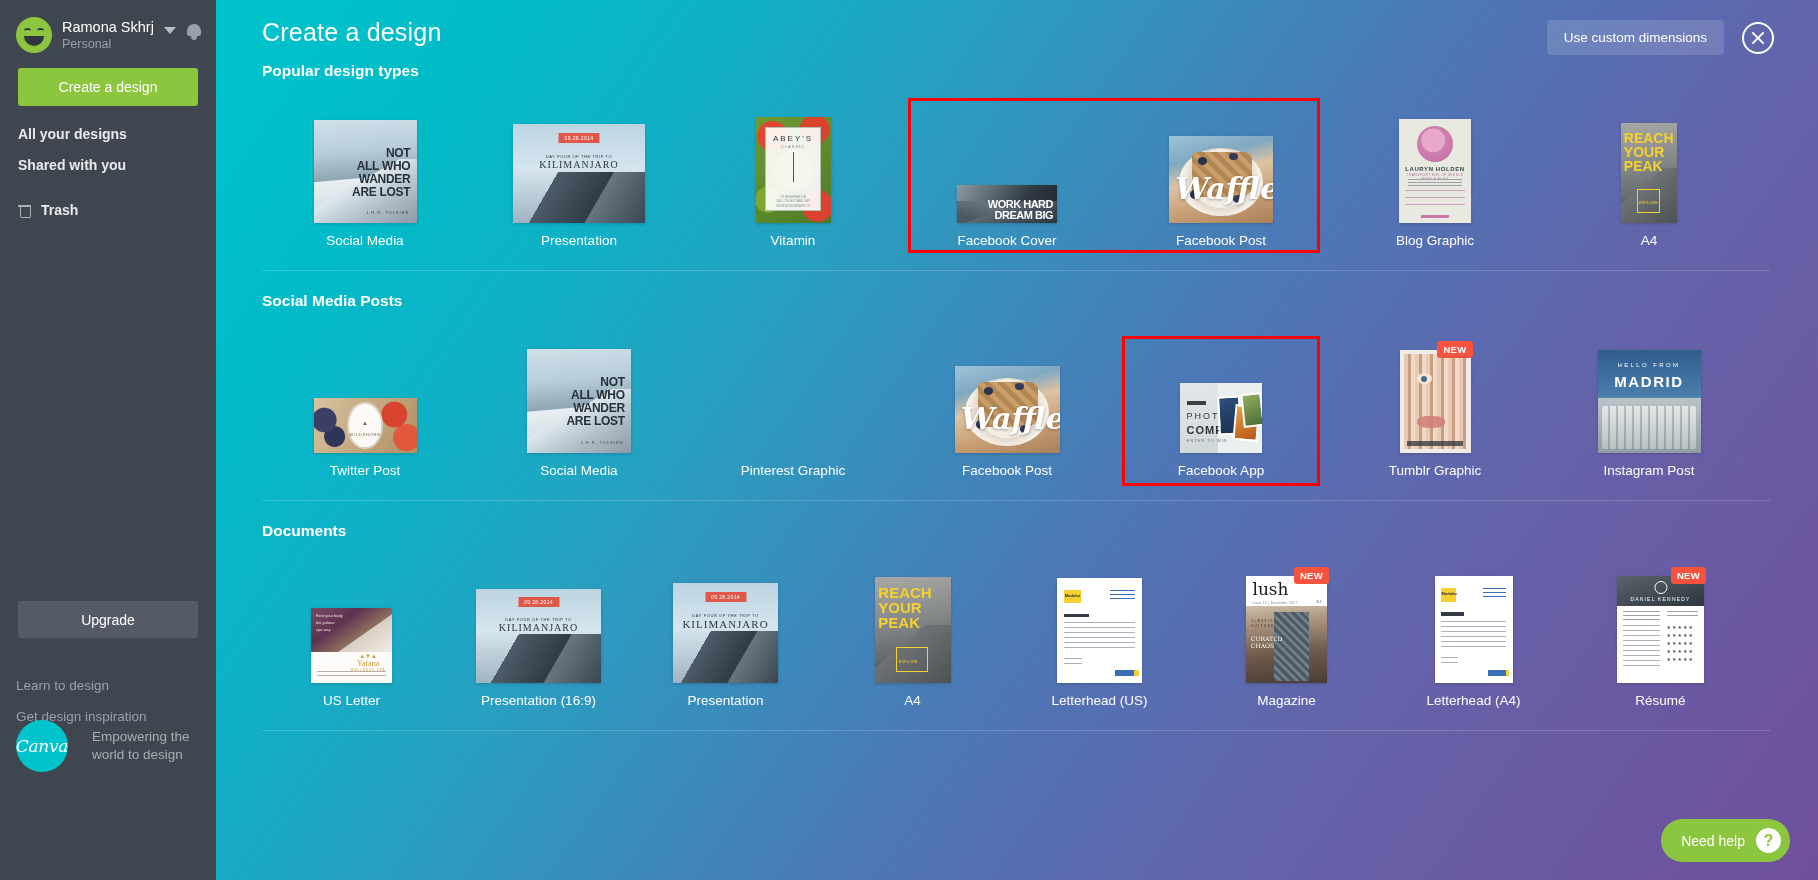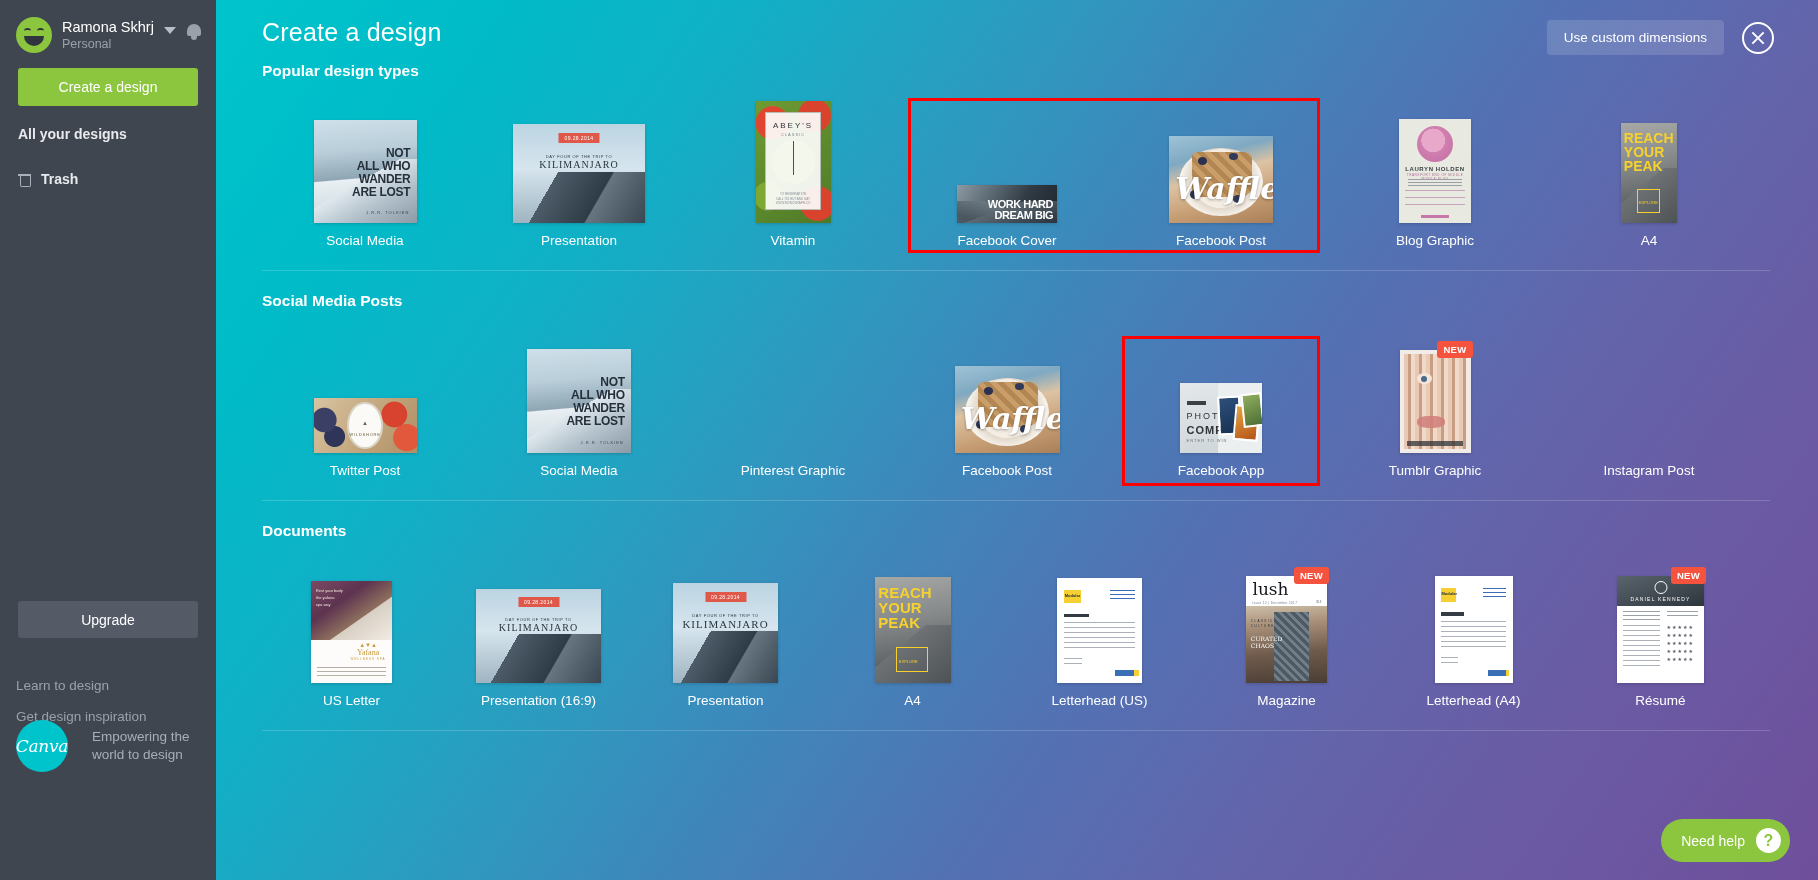--- a/index.html
+++ b/index.html
@@ -259,20 +259,23 @@
     <div class="caret-down"></div>
     <div class="bell"></div>
   </div>
 
   <button class="create-btn">Create a design</button>
 
   <nav class="nav-list">
     <div class="nav-item">
       <span>All your designs</span>
     </div>
+    <div class="nav-item">
+      <span>Shared with you</span>
+    </div>
     <div class="nav-item spaced">
       <span class="trash-icon"></span>
       <span>Trash</span>
     </div>
   </nav>
 
   <button class="upgrade-btn">Upgrade</button>
 
   <div class="foot-links">
     <div class="foot-link">Learn to design</div>
@@ -333,21 +336,21 @@
         <div style="font-size:4px;letter-spacing:0.6px;">DAY FOUR OF THE TRIP TO</div>
         <div style="font-family:'Liberation Serif',serif;font-size:10px;letter-spacing:1px;">KILIMANJARO</div>
                     </div>
                   </div>
                 </div>
               </div>
               <div class="tile-label">Presentation</div>
             </div>
             <div class="tile" style="position: absolute; left: 428px; width: 214px; bottom: 0px;">
               <div class="thumb-wrap" style="height: 112px;">
-                <div class="thumb" style="width: 75px; height: 122px;">
+                <div class="thumb" style="width: 75px; height: 106px;">
                   <div class="art" style="background:#6f9b33">
                     <div style="position:absolute;inset:0;background:
         radial-gradient(circle at 22% 18%,#e0452f 0 14%,transparent 15%),
         radial-gradient(circle at 78% 12%,#d9432e 0 13%,transparent 14%),
         radial-gradient(circle at 16% 78%,#7fa832 0 12%,transparent 13%),
         radial-gradient(circle at 82% 84%,#d9432e 0 14%,transparent 15%),
         radial-gradient(circle at 50% 50%,#8fb83f 0 30%,transparent 31%),
         linear-gradient(140deg,#6f9b33,#4e7a28)"></div>
         <div style="position:absolute;left:13%;top:9%;width:74%;height:80%;background:rgba(252,252,250,0.93);
         border:1px solid #b9bdb5;"></div>
@@ -529,32 +532,46 @@
         <div style="position:absolute;left:10%;bottom:7%;right:10%;height:5%;background:#2f3338;opacity:0.75"></div>
                   </div>
                   <div style="position: absolute; width: 71px; height: 103px; inset: 0px; pointer-events: none;">
                     <div class="badge-new">NEW</div>
                   </div>
                 </div>
               </div>
               <div class="tile-label">Tumblr Graphic</div>
             </div>
             <div class="tile" style="position: absolute; left: 1284px; width: 214px; bottom: 0px;">
+              <div class="thumb-wrap" style="height: 112px;">
+                <div class="thumb" style="width: 103px; height: 103px;">
+                  <div class="art" style="background:#4a7fae">
+                    <div style="position:absolute;inset:0;background:linear-gradient(180deg,#2f5d8c 0%,#4a7fae 46%,#b9c4c9 47%,#8f9ca4 100%)"></div>
+        <div style="position:absolute;left:0;right:0;top:12%;text-align:center;color:#fff;font-size:6px;letter-spacing:2.4px;">HELLO FROM</div>
+        <div style="position:absolute;left:0;right:0;top:22%;text-align:center;color:#fff;font-weight:bold;
+        font-size:15px;letter-spacing:1.6px;">MADRID</div>
+        <div style="position:absolute;left:4%;right:4%;bottom:4%;height:42%;background:linear-gradient(180deg,#e3e7e6,#b6bfc2);
+        border-radius:2px"></div>
+        <div style="position:absolute;left:4%;right:4%;bottom:4%;height:42%;background:
+        repeating-linear-gradient(90deg,transparent 0 6px,rgba(90,100,110,0.35) 6px 8px)"></div>
+                  </div>
+                </div>
+              </div>
               <div class="tile-label">Instagram Post</div>
             </div>
             <div class="hl" style="left: 864px; width: 198px; top: 8px; height: 150px;"></div>
           </div>
           <div class="divider" style="margin-top: 22px;"></div>
         </div>
         <div class="section" style="position: absolute; left: 42px; right: 44px; top: 522px;">
           <div class="section-title">Documents</div>
           <div class="row" style="position: relative; height: 150px; margin-top: 18px;">
             <div class="tile" style="position: absolute; left: 0px; width: 187px; bottom: 0px;">
               <div class="thumb-wrap" style="height: 112px;">
-                <div class="thumb" style="width: 81px; height: 102px;">
+                <div class="thumb" style="width: 81px; height: 75px;">
                   <div class="art" style="background:#fdfcfa">
                     <div style="position:absolute;inset:0;background:#fdfcfa"></div>
         <div style="position:absolute;left:0;top:0;width:100%;height:58%;background:
         linear-gradient(145deg,#7b4a63 0%,#5d3350 35%,#8e6f5e 62%,#d8cfc4 63%,#f2ece4 100%)"></div>
         <div style="position:absolute;left:6%;top:7%;color:#efe6da;font-size:4px;line-height:1.7;">
         Rest your body<br>the yafana<br>spa way</div>
         <div style="position:absolute;right:8%;top:60%;text-align:center;color:#c79a3d;">
           <div style="font-size:6px;">▲▼▲</div>
           <div style="font-family:'Liberation Serif',serif;font-size:8px;">Yafana</div>
           <div style="font-size:3px;letter-spacing:1px;">WELLNESS SPA</div>

